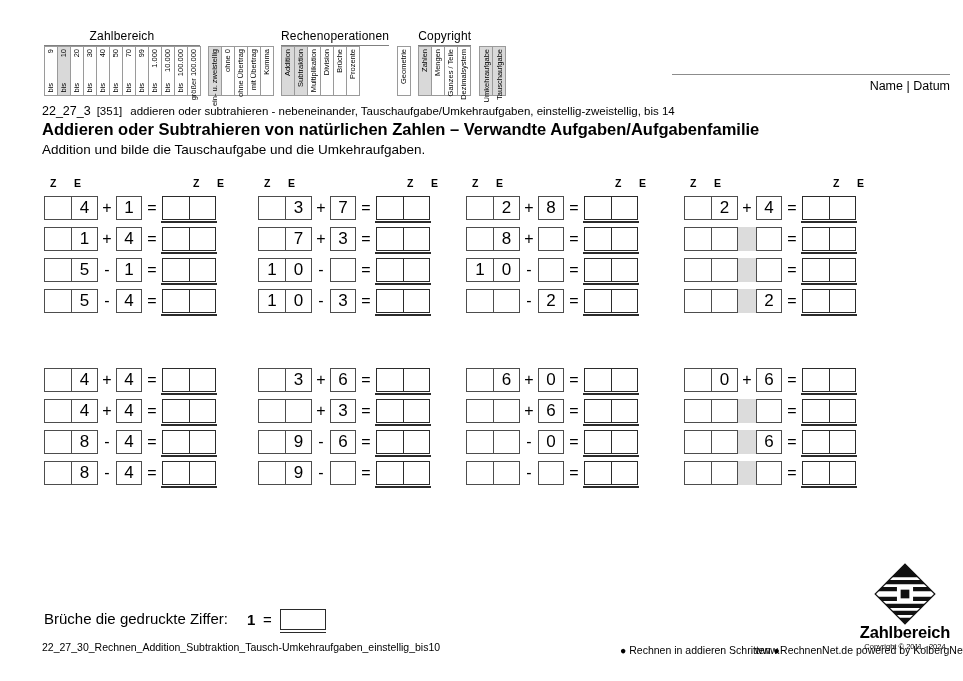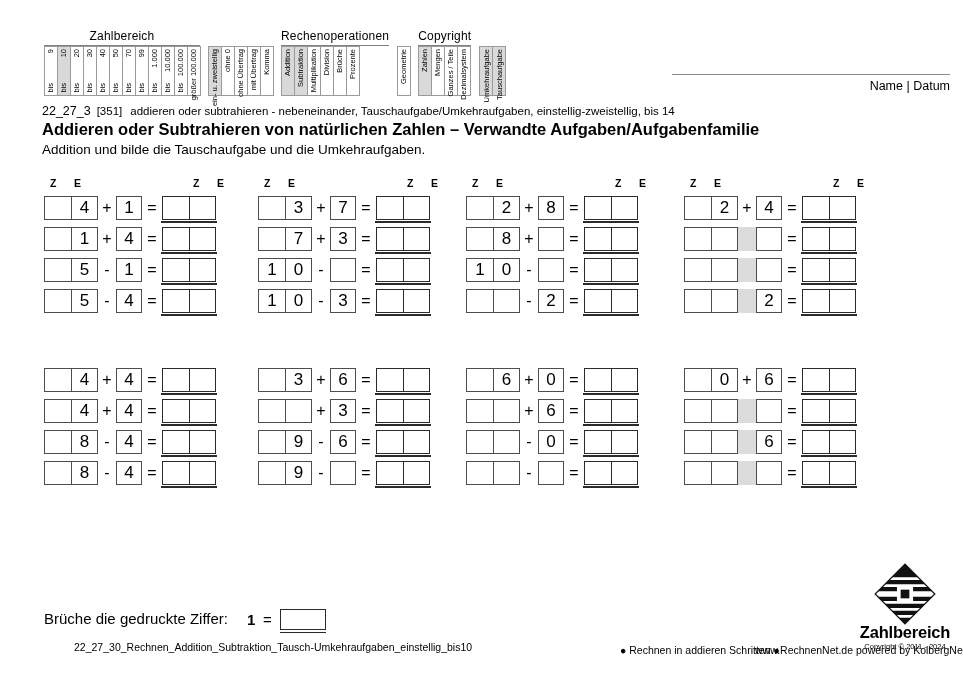--- a/index.html
+++ b/index.html
@@ -257,21 +257,20 @@
     bottom: -4px;
     height: 1.4px;
     background: #2b2b2b;
   }
 
   #file-name {
     position: absolute;
     left: 42px;
     top: 641px;
     font-size: 10.5px;
-    margin-left: 32px;
   }
 
   
   #footer-center {
     position: absolute;
     left: 620px;
     top: 644px;
     font-size: 10.5px;
     white-space: nowrap;
   }

